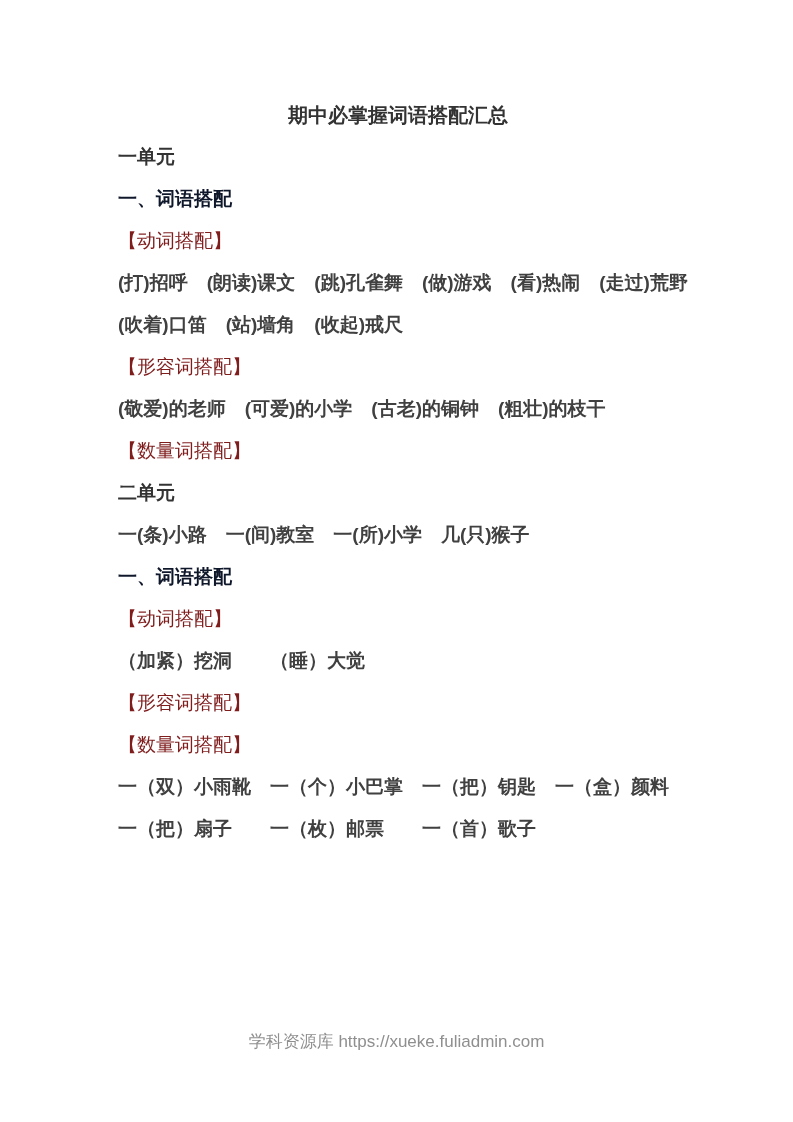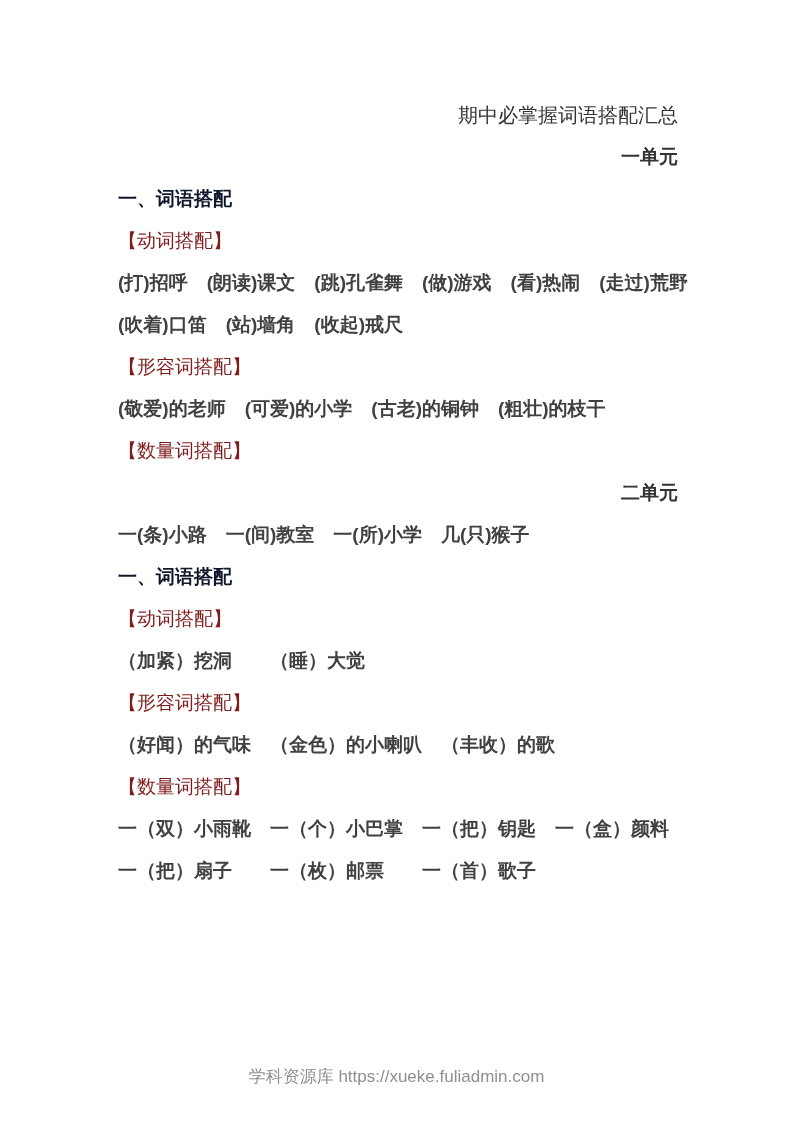--- a/index.html
+++ b/index.html
@@ -19,44 +19,44 @@
     overflow: hidden;
   }
   .blk {
     margin: 0;
     line-height: 42px;
     font-size: 19px;
     font-weight: normal;
     white-space: pre;
   }
   .doc-title {
-    text-align: right;
-    font-weight: normal;
+    text-align: center;
+    font-weight: bold;
     font-size: 20px;
     color: #333333;
   }
   .unit-heading {
-    text-align: right;
+    text-align: left;
     font-weight: bold;
     color: #333333;
   }
   .sub-heading {
     font-weight: bold;
     color: #0f172a;
   }
   .group-label {
     color: #7f1d1d;
   }
   .text-line {
     color: #404040;
     font-weight: bold;
   }
   .page-footer {
     position: absolute;
-    top: 1065px;
+    top: 1030px;
     left: 0;
     right: 0;
     text-align: center;
     font-size: 17px;
     line-height: 24px;
     color: #8f8f8f;
     white-space: pre;
   }
   .page-footer .url {
     color: #8f8f8f;
@@ -83,21 +83,20 @@
   <p class="blk group-label">【数量词搭配】</p>
   <p class="blk unit-heading">二单元</p>
 
   <p class="blk text-line">一(条)小路　一(间)教室　一(所)小学　几(只)猴子</p>
   <p class="blk sub-heading">一、词语搭配</p>
 
   <p class="blk group-label">【动词搭配】</p>
   <p class="blk text-line">（加紧）挖洞　　（睡）大觉</p>
 
   <p class="blk group-label">【形容词搭配】</p>
-  <p class="blk text-line">（好闻）的气味　（金色）的小喇叭　（丰收）的歌</p>
 
   <p class="blk group-label">【数量词搭配】</p>
   <p class="blk text-line">一（双）小雨靴　一（个）小巴掌　一（把）钥匙　一（盒）颜料</p>
   <p class="blk text-line">一（把）扇子　　一（枚）邮票　　一（首）歌子</p>
 
 
   <div class="page-footer"><span>学科资源库 </span><span class="url">https://xueke.fuliadmin.com</span></div>
 
 </div>
 

